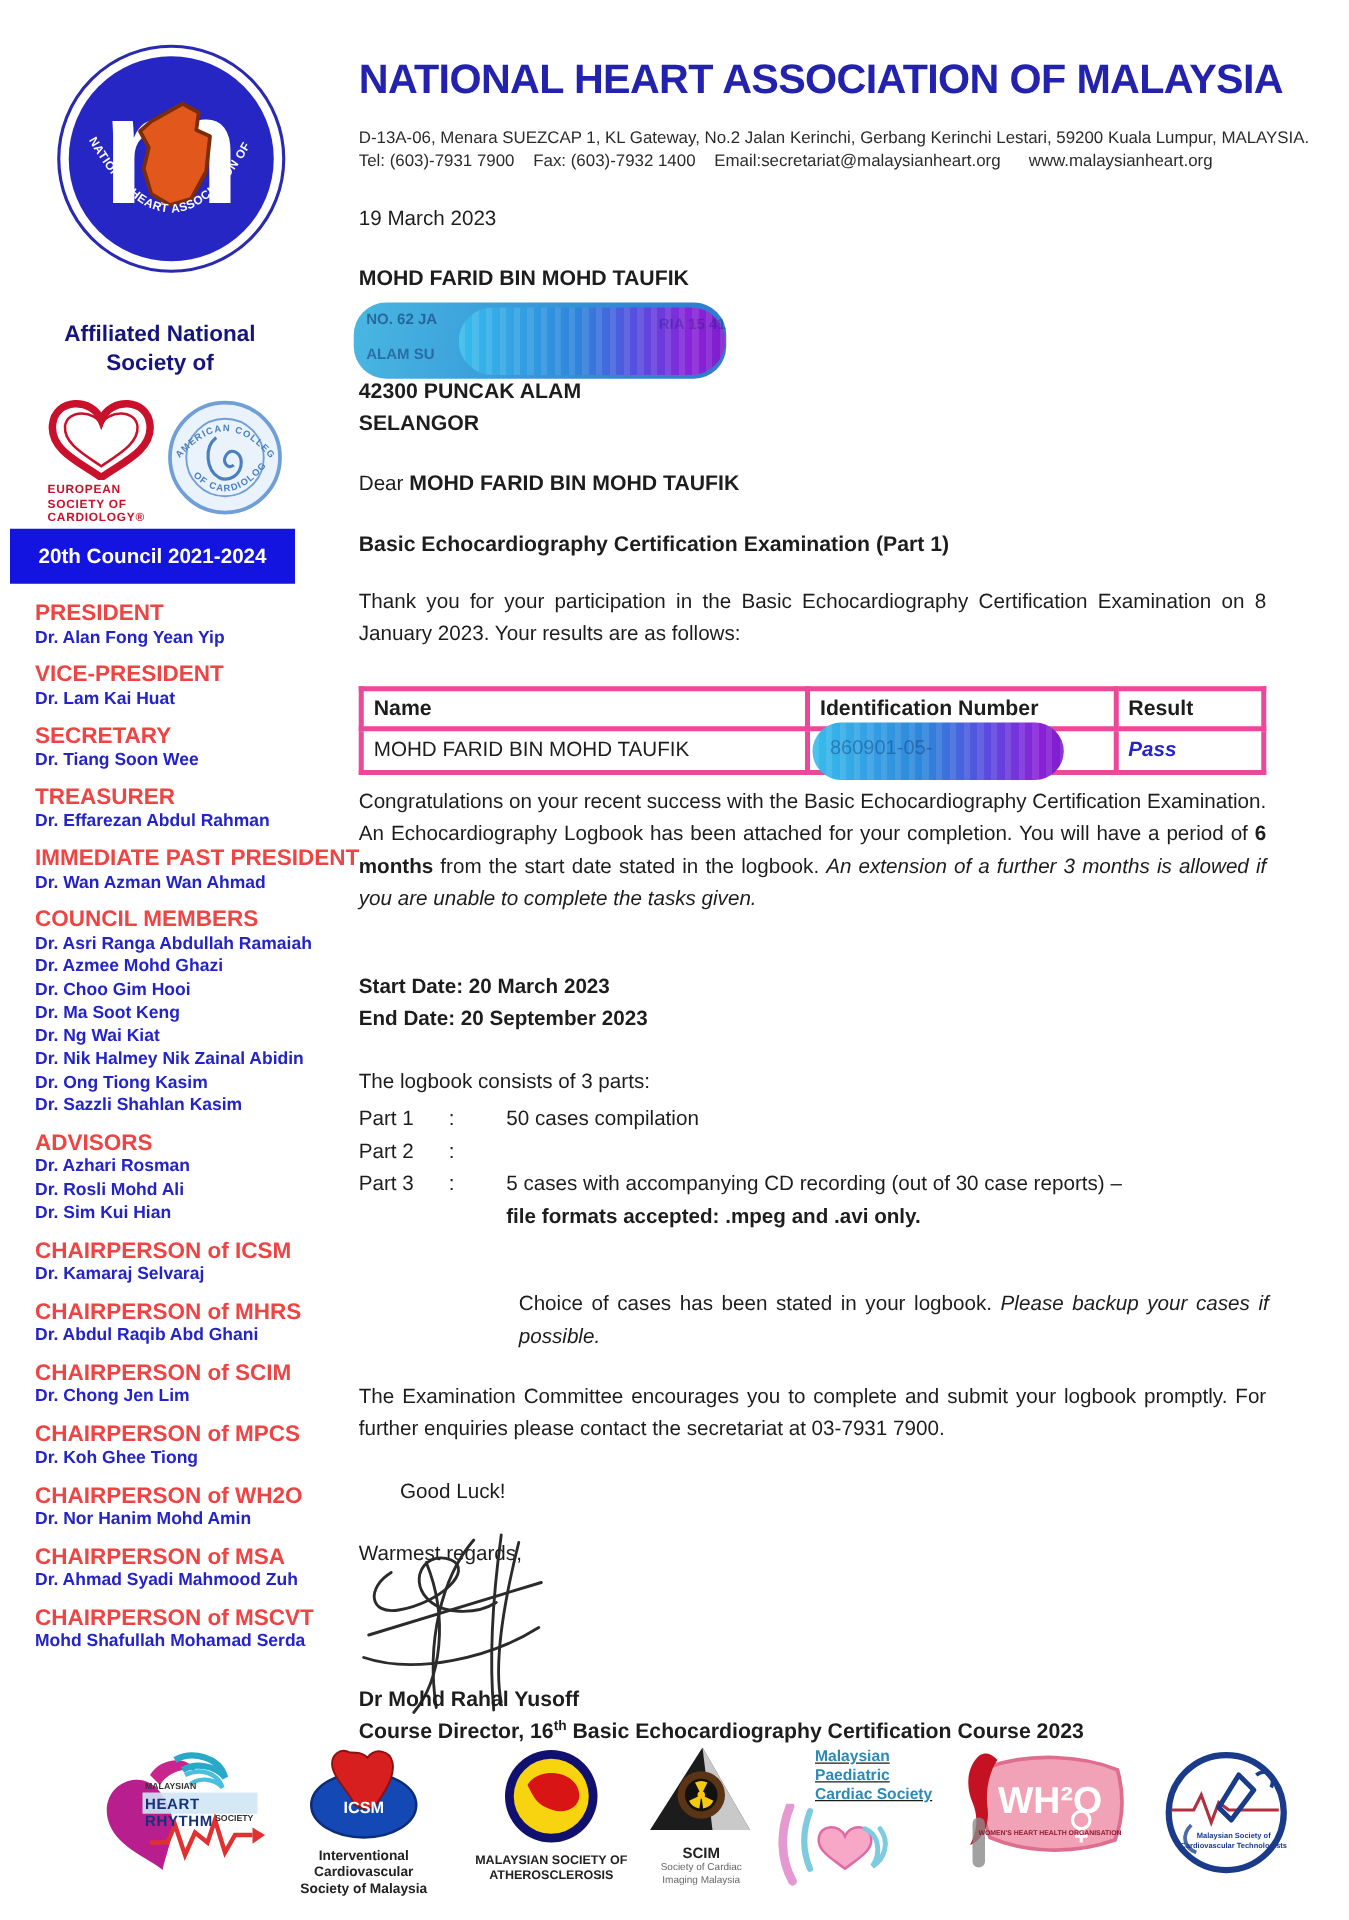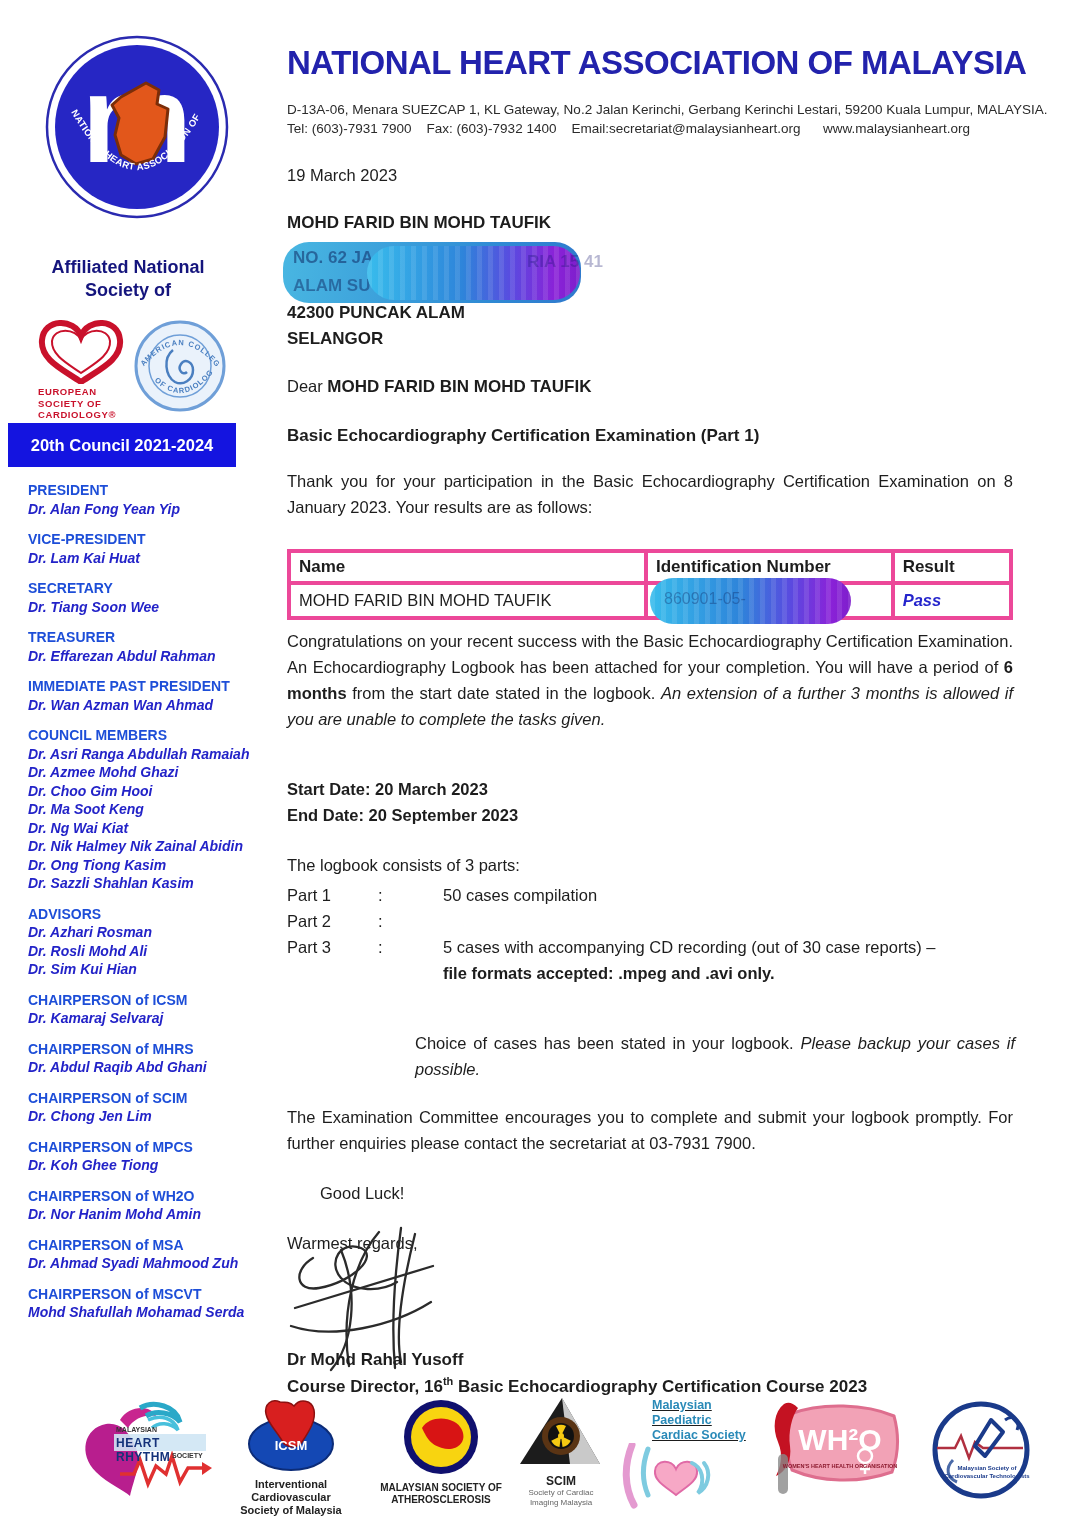--- a/index.html
+++ b/index.html
@@ -15,40 +15,40 @@
 
   
   .affiliation{left:24px;top:256px;width:208px;text-align:center;font-size:18px;line-height:23px;
                font-weight:bold;color:#15157d;white-space:pre-line;}
   .esc-caption{left:38px;top:386px;font-size:9.5px;line-height:11.5px;font-weight:bold;color:#c9112b;
                letter-spacing:.6px;white-space:pre-line;}
   .council-banner{left:8px;top:423px;width:228px;height:44px;background:var(--banner-blue);
                   color:#fff;font-size:16.5px;font-weight:bold;text-align:center;line-height:44px;}
   .council{left:28px;top:481px;width:256px;}
   .council .group{margin-bottom:12px;}
-  .council .gtitle{font-size:14px;font-weight:bold;color:#1d4ed8;line-height:18.5px;white-space:nowrap;}
+  .council .gtitle{font-size:18px;font-weight:bold;color:#ef4444;line-height:18.5px;white-space:nowrap;}
   .council .gname{font-size:14px;font-weight:bold;color:var(--name-blue);line-height:18.5px;
-                  white-space:nowrap;overflow:hidden;width:256px;font-style:italic;}
+                  white-space:nowrap;overflow:hidden;width:256px;}
 
   
   .l-date{left:287px;top:166px;font-size:16.5px;}
   .l-recipient{left:287px;top:213px;font-size:17px;font-weight:bold;}
   .l-city{left:287px;top:303px;font-size:17px;font-weight:bold;}
   .l-state{left:287px;top:329px;font-size:17px;font-weight:bold;}
   .l-dear{left:287px;top:377px;font-size:16.5px;}
   .l-dear b{font-size:17px;}
   .l-subject{left:287px;top:426px;font-size:17px;font-weight:bold;}
   .para{font-size:16.5px;line-height:26px;text-align:justify;}
   .l-intro{left:287px;top:468px;width:726px;}
   .l-congrats{left:287px;top:628px;width:726px;}
   .l-start{left:287px;top:780px;font-size:16.5px;font-weight:bold;}
   .l-end{left:287px;top:806px;font-size:16.5px;font-weight:bold;}
   .l-logintro{left:287px;top:856px;font-size:16.5px;}
   .l-parts{left:287px;top:882px;width:726px;}
-  .prow{display:flex;font-size:16.5px;line-height:26px;gap:19px;}
+  .prow{display:flex;font-size:16.5px;line-height:26px;}
   .plabel{width:72px;flex:none;}
   .pcolon{width:46px;flex:none;}
   .pdesc{flex:1;}
   .pdesc .bold{font-weight:bold;}
   .l-choice{left:415px;top:1030px;width:600px;}
   .l-committee{left:287px;top:1104px;width:726px;}
   .l-goodluck{left:287px;top:1184px;font-size:16.5px;margin-left:33px;}
   .l-regards{left:287px;top:1234px;font-size:16.5px;}
   .l-signer{left:287px;top:1350px;font-size:17px;font-weight:bold;}
   .l-signer-title{left:287px;top:1375px;font-size:17px;font-weight:bold;}
@@ -64,21 +64,21 @@
   .pass{color:var(--pass-blue);font-weight:bold;font-style:italic;}
   .id-cell{position:relative;}
 
   
   .blobA{left:283px;top:242px;width:298px;height:61px;border-radius:26px;
          background:linear-gradient(100deg,#49b7e2 0%,#2f8ad4 70%,#3079cd 100%);}
   .blobB{left:367px;top:246px;width:213px;height:54px;border-radius:27px;
          background:linear-gradient(90deg,#38bcec 0%,#2e84da 45%,#5a4ae0 68%,#8a22d8 88%,#7e1ecc 100%);}
   .stripes{position:absolute;inset:0;border-radius:inherit;
            background:repeating-linear-gradient(90deg,rgba(255,255,255,.10) 0 5px,rgba(0,0,0,0) 5px 11px);}
-  .ghost{position:absolute;font-size:17px;font-weight:bold;color:#0a1e5a;white-space:nowrap;}
+  .ghost{position:absolute;font-size:12px;font-weight:bold;color:#0a1e5a;white-space:nowrap;}
   .g1{left:10px;top:6px;opacity:.5;}
   .g1b{left:160px;top:6px;opacity:.3;color:#14146e;}
   .g2{left:10px;top:34px;opacity:.45;}
   .id-pill{position:absolute;left:2px;top:-7px;width:201px;height:46px;border-radius:23px;
            background:linear-gradient(90deg,#38bcec 0%,#2e84da 45%,#5a4ae0 70%,#8a22d8 90%,#7e1ecc 100%);}
   .id-ghost{position:absolute;left:14px;top:12px;font-size:16px;color:#12306e;opacity:.4;white-space:nowrap;}
 
   
   .flogo{top:1398px;}
   .fcap{font-weight:bold;color:#222;text-align:center;white-space:pre-line;}

